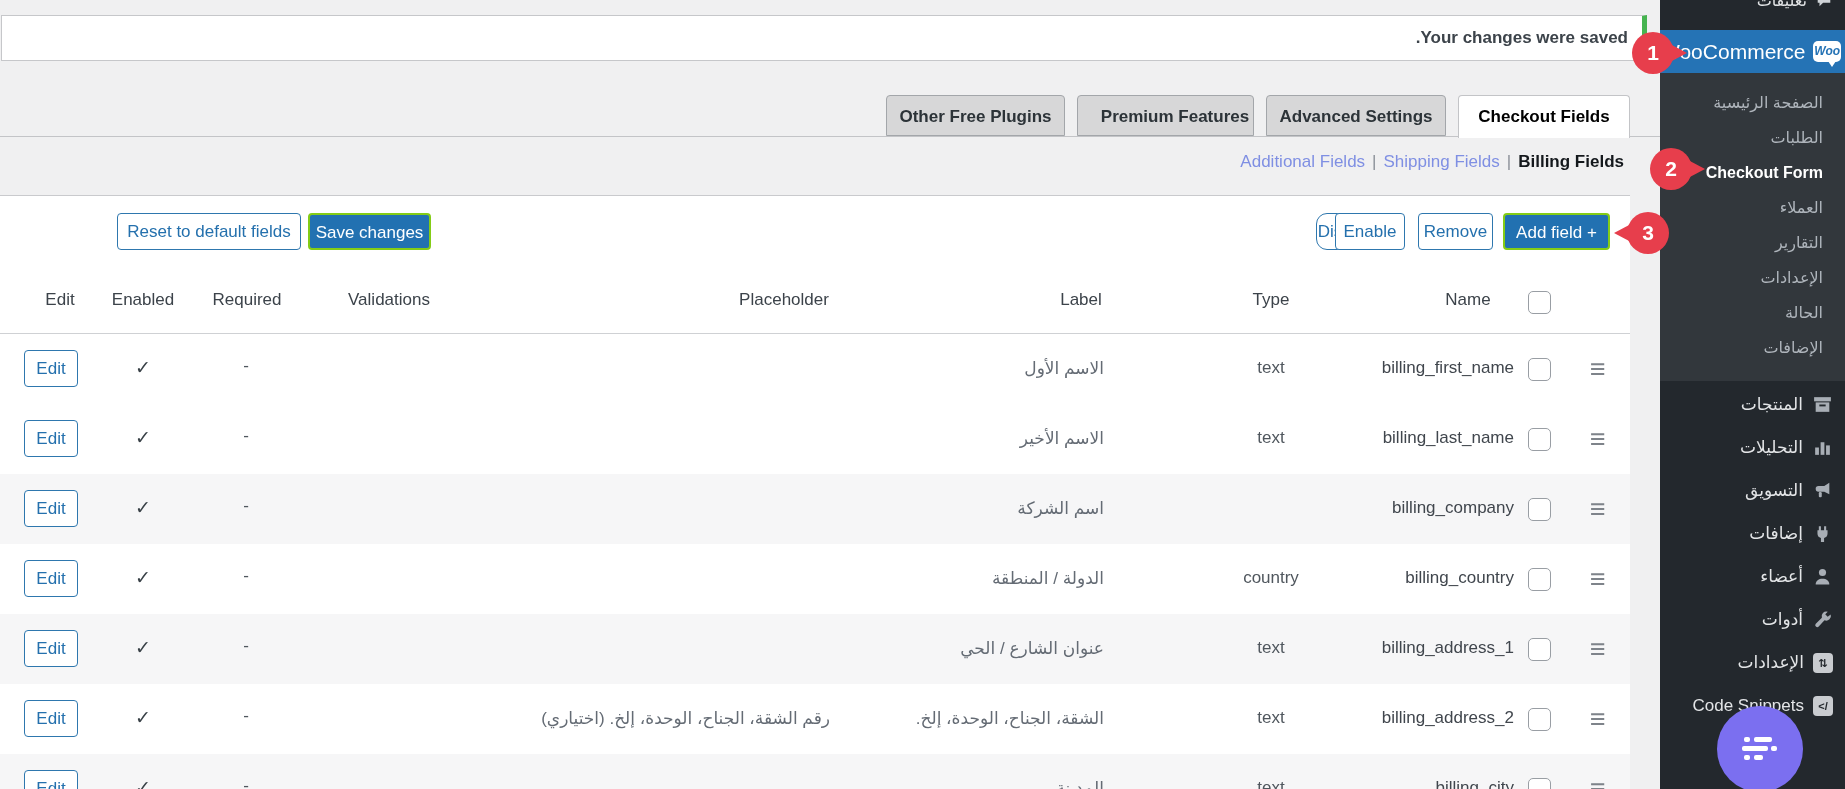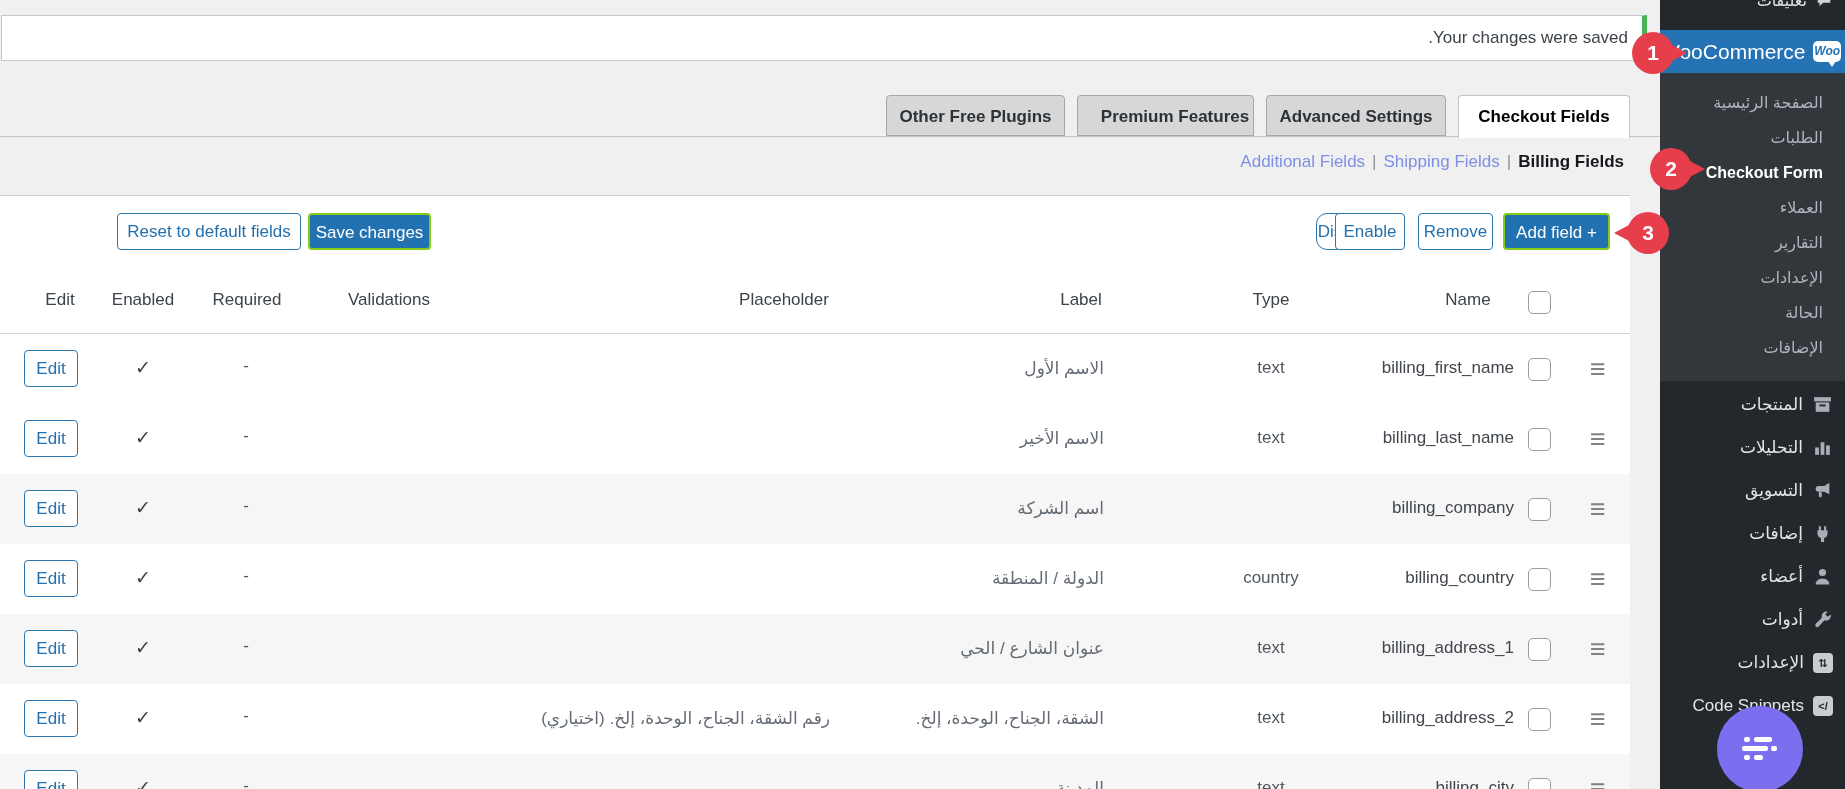--- a/index.html
+++ b/index.html
@@ -6,21 +6,21 @@
   .stage{
     position:relative;width:1845px;height:789px;overflow:hidden;
     background:#f0f0f1;font-family:"Liberation Sans","DejaVu Sans",sans-serif;
     color:#3c434a;
   }
   
   .notice{
     position:absolute;top:15px;left:1px;width:1626px;height:44px;
     background:#fff;border:1px solid #c6c7ca;border-right:5px solid #46b450;
     text-align:right;line-height:44px;font-size:17px;color:#3c434a;
-    padding-right:14px;box-sizing:content-box;
+    padding-right:14px;box-sizing:content-box;font-weight:bold;
   }
   
   .tab{
     position:absolute;top:95px;height:41px;line-height:41px;text-align:center;
     background:#d7d7d8;border:1px solid #a3a6aa;border-radius:4px 4px 0 0;
     font-weight:bold;font-size:17px;color:#2c3338;box-sizing:border-box;cursor:pointer;
   }
   .tab.active{background:#fff;border-color:#c3c4c7;border-bottom:0;height:43px;z-index:2;color:#000;}
   .tab.t1{left:886px;width:179px;}
   .tab.t2{left:1077px;width:177px;padding-left:19px;}

